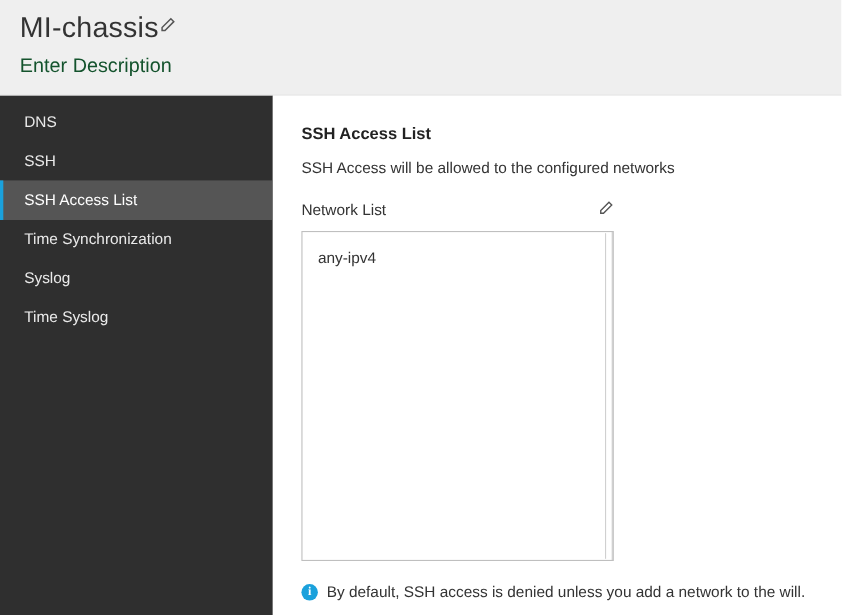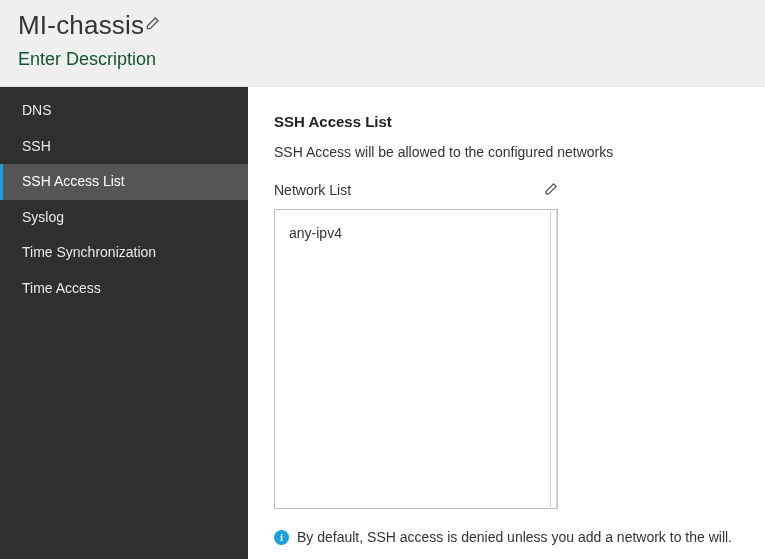--- a/index.html
+++ b/index.html
@@ -153,23 +153,23 @@
     </span>
   </div>
   <div class="desc">Enter Description</div>
 </div>
 
 <div class="body">
   <div class="sidebar" id="sidebar">
       <div class="sidebar-item"><span>DNS</span></div>
       <div class="sidebar-item"><span>SSH</span></div>
       <div class="sidebar-item active"><span>SSH Access List</span></div>
+      <div class="sidebar-item"><span>Time Synchronization</span></div>
       <div class="sidebar-item"><span>Syslog</span></div>
-      <div class="sidebar-item"><span>Time Synchronization</span></div>
-      <div class="sidebar-item"><span>Time Access</span></div>
+      <div class="sidebar-item"><span>Time Syslog</span></div>
     </div>
 
   <div class="content">
     <div class="section-title">SSH Access List</div>
     <div class="section-sub">SSH Access will be allowed to the configured networks</div>
 
     <div class="list-header">
       <span class="list-label">Network List</span>
       <span class="list-edit">
         <span>

